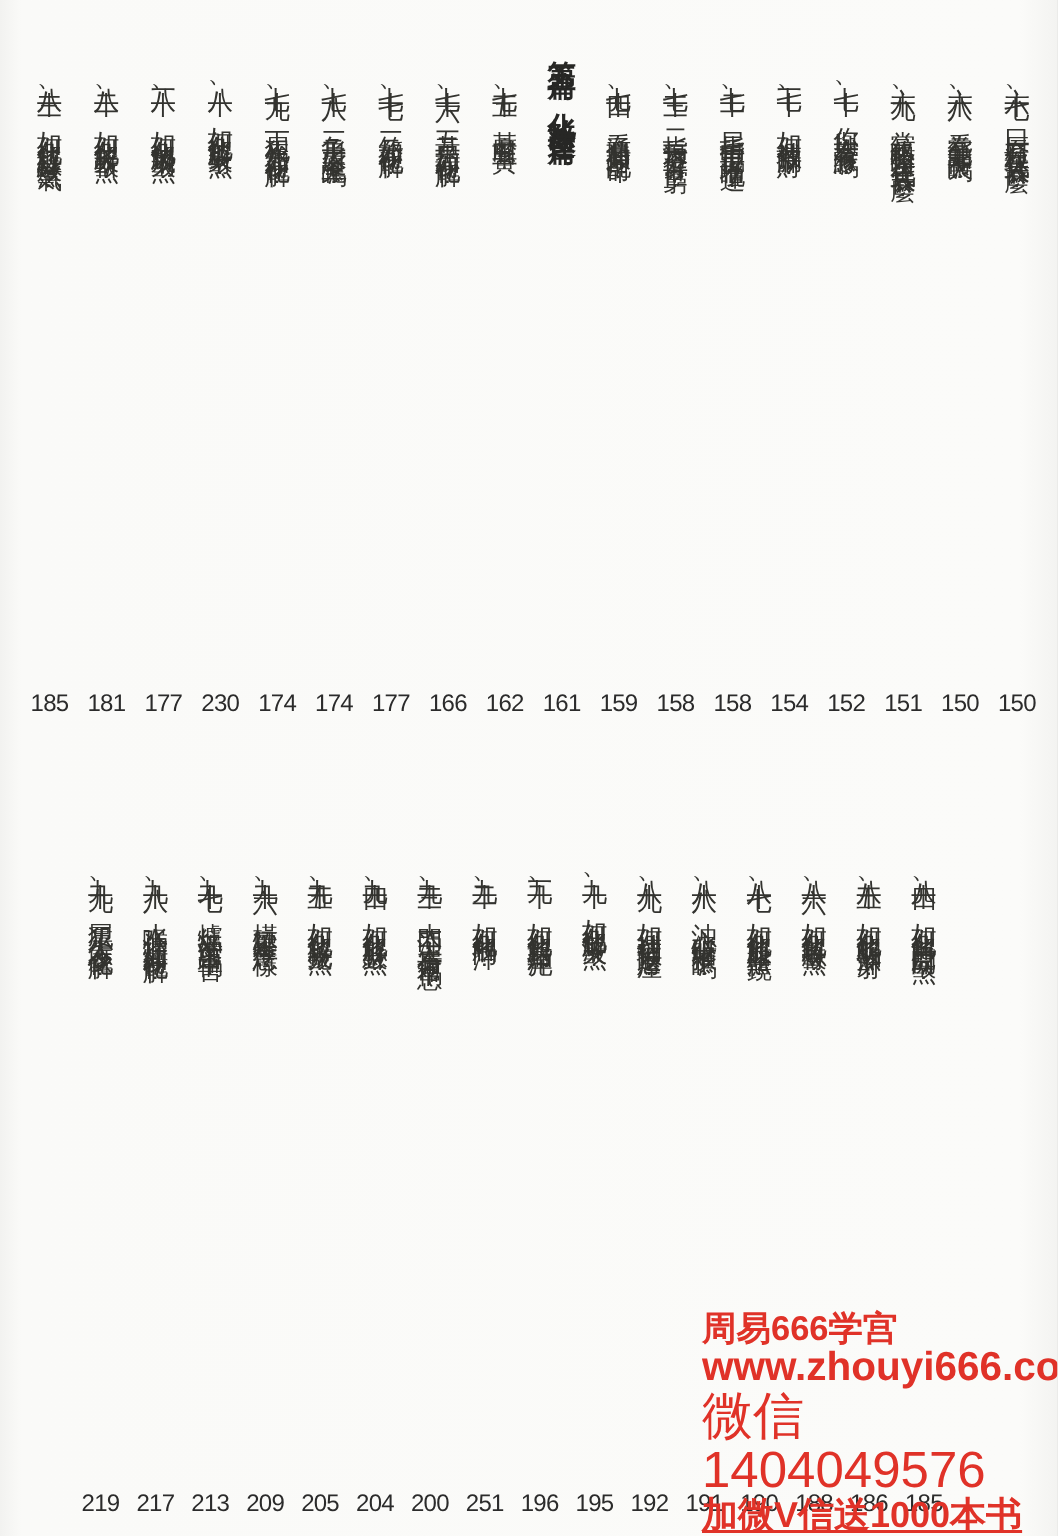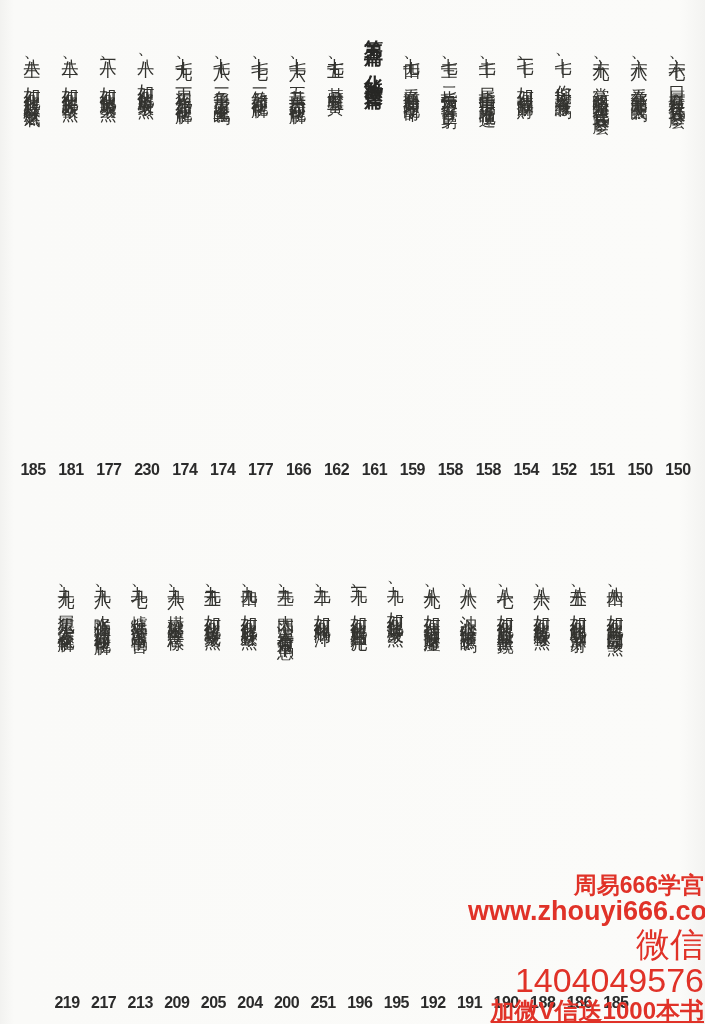--- a/index.html
+++ b/index.html
@@ -38,30 +38,30 @@
     padding-top:0;
     font-size:19px;
     font-weight:bold;
     letter-spacing:4px;
     color:#272725;
   }
   .pagenum{
     flex:0 0 auto;
     font-family:"Liberation Sans", sans-serif;
     font-size:16px;
-    font-weight:700;
+    font-weight:400;
     letter-spacing:-0.5px;
     color:#2b2b2b;
     height:21px;line-height:21px;
     text-align:left;
   }
   .watermark{
     position:absolute;
     right:1px;bottom:1px;width:236px;
-    text-align:right;
+    text-align:left;
     font-family:"Liberation Sans", sans-serif;
     font-weight:bold;
     line-height:1.06;
     pointer-events:none;
   }
   .wm-line1{font-size:23px;}
   .wm-line2{font-size:27px;}
   .wm-line3{font-size:34px;font-weight:400;}
   .wm-line4{font-size:24px;text-decoration:underline;}
 </style>

